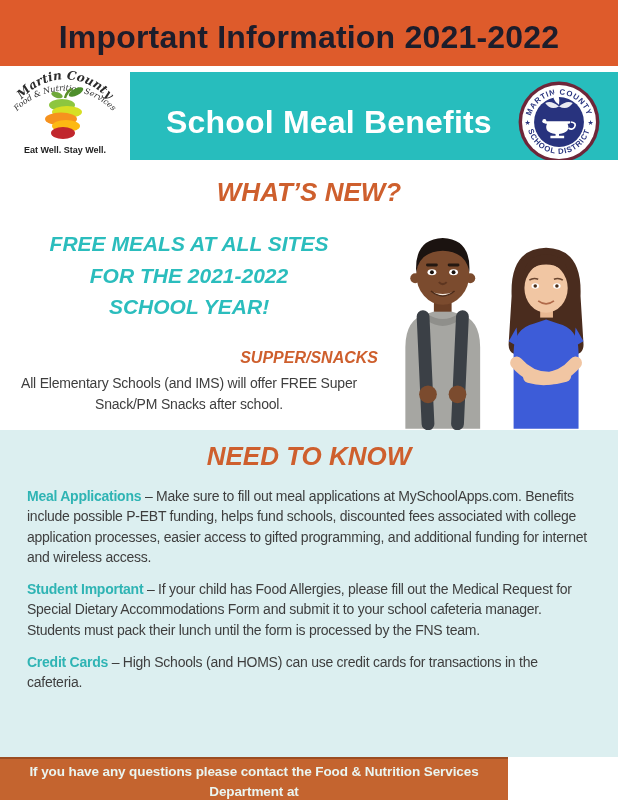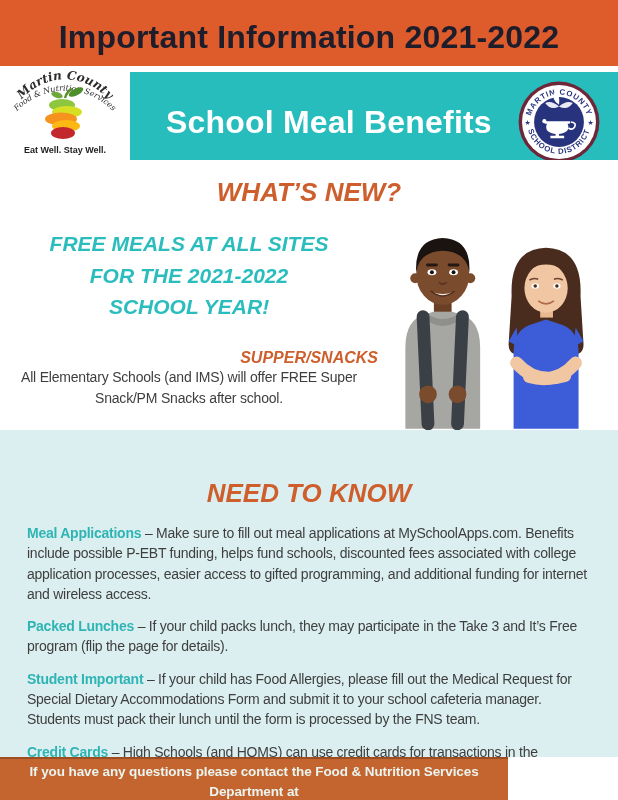--- a/index.html
+++ b/index.html
@@ -41,31 +41,31 @@
   .whats-new .section-heading { padding-top:17px; }
   .wn-left { position:absolute; left:0; top:68px; width:378px; text-align:center; }
   .free-meals {
     width:280px; margin:0 auto; color:#2BBDBD; font-weight:bold; font-style:italic;
     font-size:21px; line-height:1.5;
   }
   .supper {
     margin-top:26px; color:#CE5F2D; font-weight:bold; font-style:italic; font-size:16px;text-align:right;
   }
   .wn-body { font-size:14px; color:#3E3E3E; line-height:1.5; letter-spacing:-.2px; }
-  .wn-p1 { width:340px; margin:0 auto 0; }
+  .wn-p1 { width:340px; margin:6px auto 0; }
   .wn-p2 { width:340px; margin:19px auto 0; }
   .wn-p3 { width:378px; margin:19px auto 0; }
   .photo { position:absolute; right:6px; top:56px; width:246px; height:214px; }
   .photo svg { width:100%; height:100%; }
   
   .need-to-know {
     position:absolute; top:430px; left:0; width:618px; height:327px;
     background:#DCEFF0; padding:0 27px;
   }
-  .need-to-know .section-heading { padding-top:4px;margin-top:44px; }
+  .need-to-know .section-heading { padding-top:11px; }
   .ntk-p {
     margin-top:12px; font-size:14px; line-height:1.45; color:#3E3E3E; letter-spacing:-.25px;
   }
   .ntk-p:first-of-type { margin-top:14px; }
   .lead { color:#2FB4B4; font-weight:bold; }
   
   .footer {
     position:absolute; top:757px; left:0; width:508px; height:43px;
     background:#C4642F; border-top:2px solid #9C4D22;
     text-align:center; color:#EAF5F0; font-weight:bold; font-size:13.5px;
@@ -198,21 +198,20 @@
         </g>
       </svg>
     </div>
   </div>
 
   <div class="need-to-know">
     <div class="section-heading">NEED TO KNOW</div>
 
     <p class="ntk-p"><span class="lead">Meal Applications</span> <span>– Make sure to fill out meal applications at MySchoolApps.com. Benefits include possible P-EBT funding, helps fund schools, discounted fees associated with college application processes, easier access to gifted programming, and additional funding for internet and wireless access.</span></p>
 
-    <p class="ntk-p"><span class="lead">Packed Lunches</span> <span>– If your child packs lunch, they may participate in the Take 3 and It’s Free program (flip the page for details).</span></p>
 
     <p class="ntk-p"><span class="lead">Student Important</span> <span>– If your child has Food Allergies, please fill out the Medical Request for Special Dietary Accommodations Form and submit it to your school cafeteria manager. Students must pack their lunch until the form is processed by the FNS team.</span></p>
 
     <p class="ntk-p"><span class="lead">Credit Cards</span> <span>– High Schools (and HOMS) can use credit cards for transactions in the cafeteria.</span></p>
   </div>
 
   <div class="footer">
     <div>If you have any questions please contact the Food &amp; Nutrition Services Department at</div>
   </div>
 

